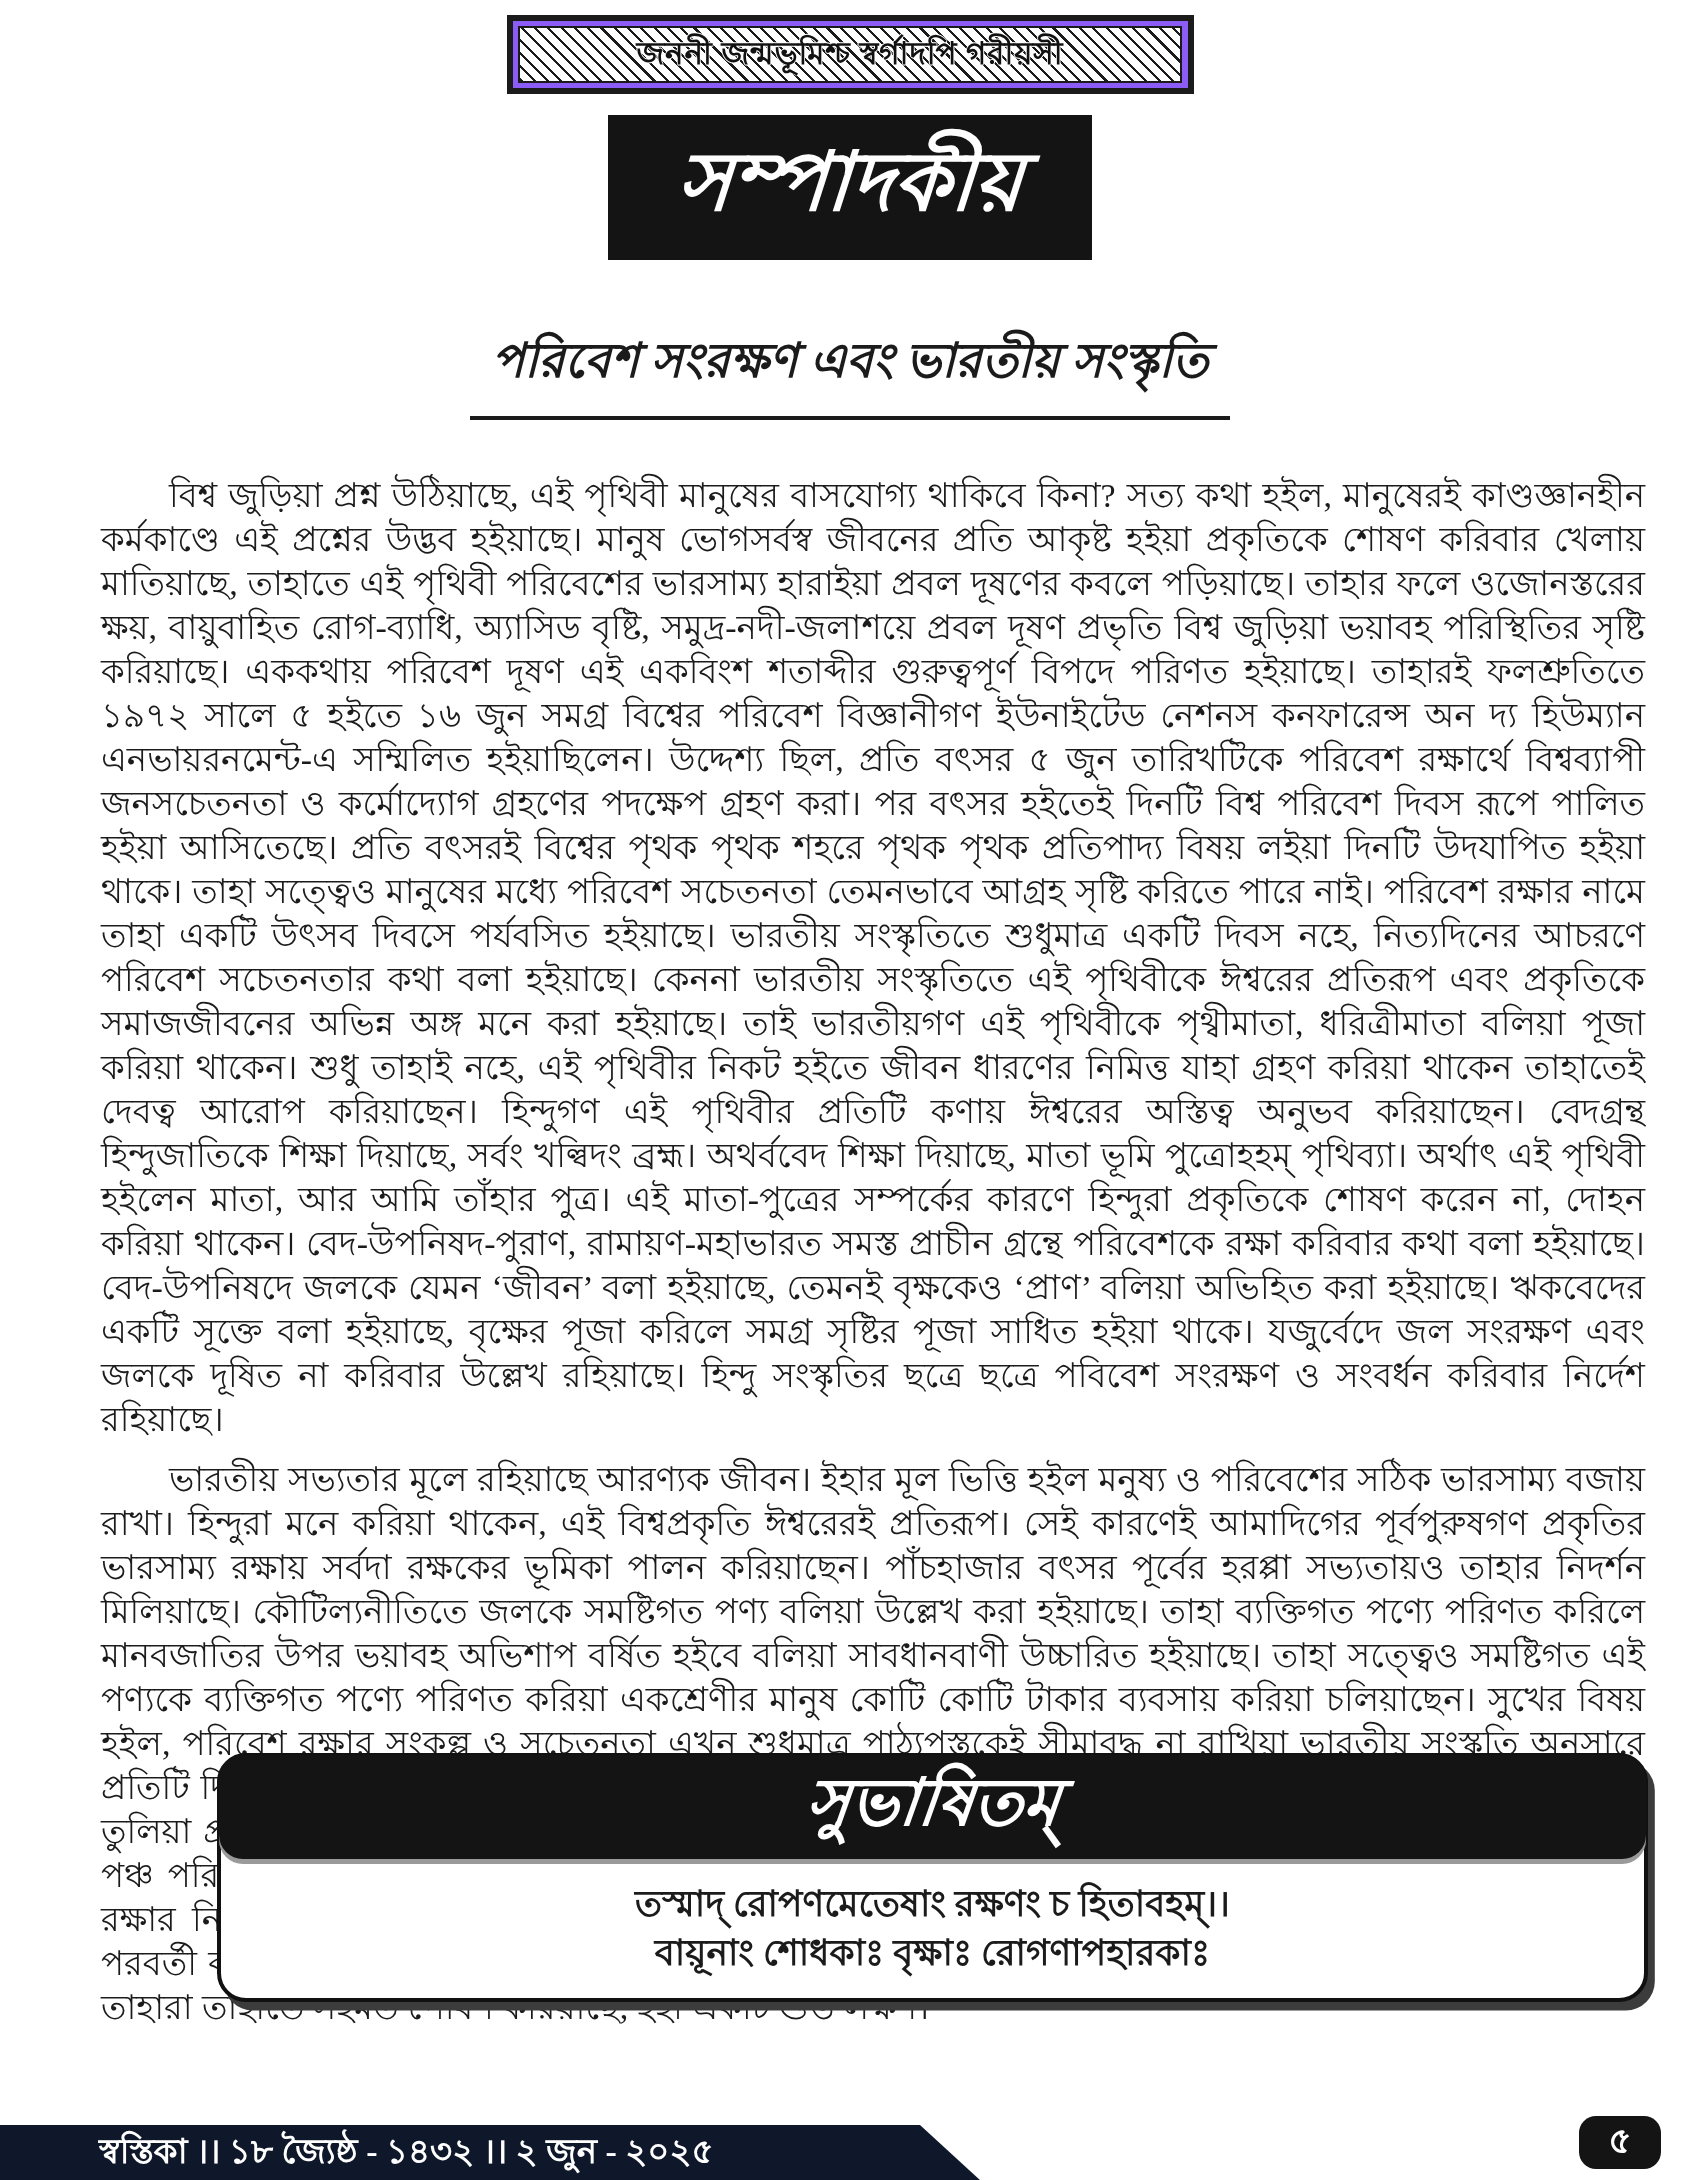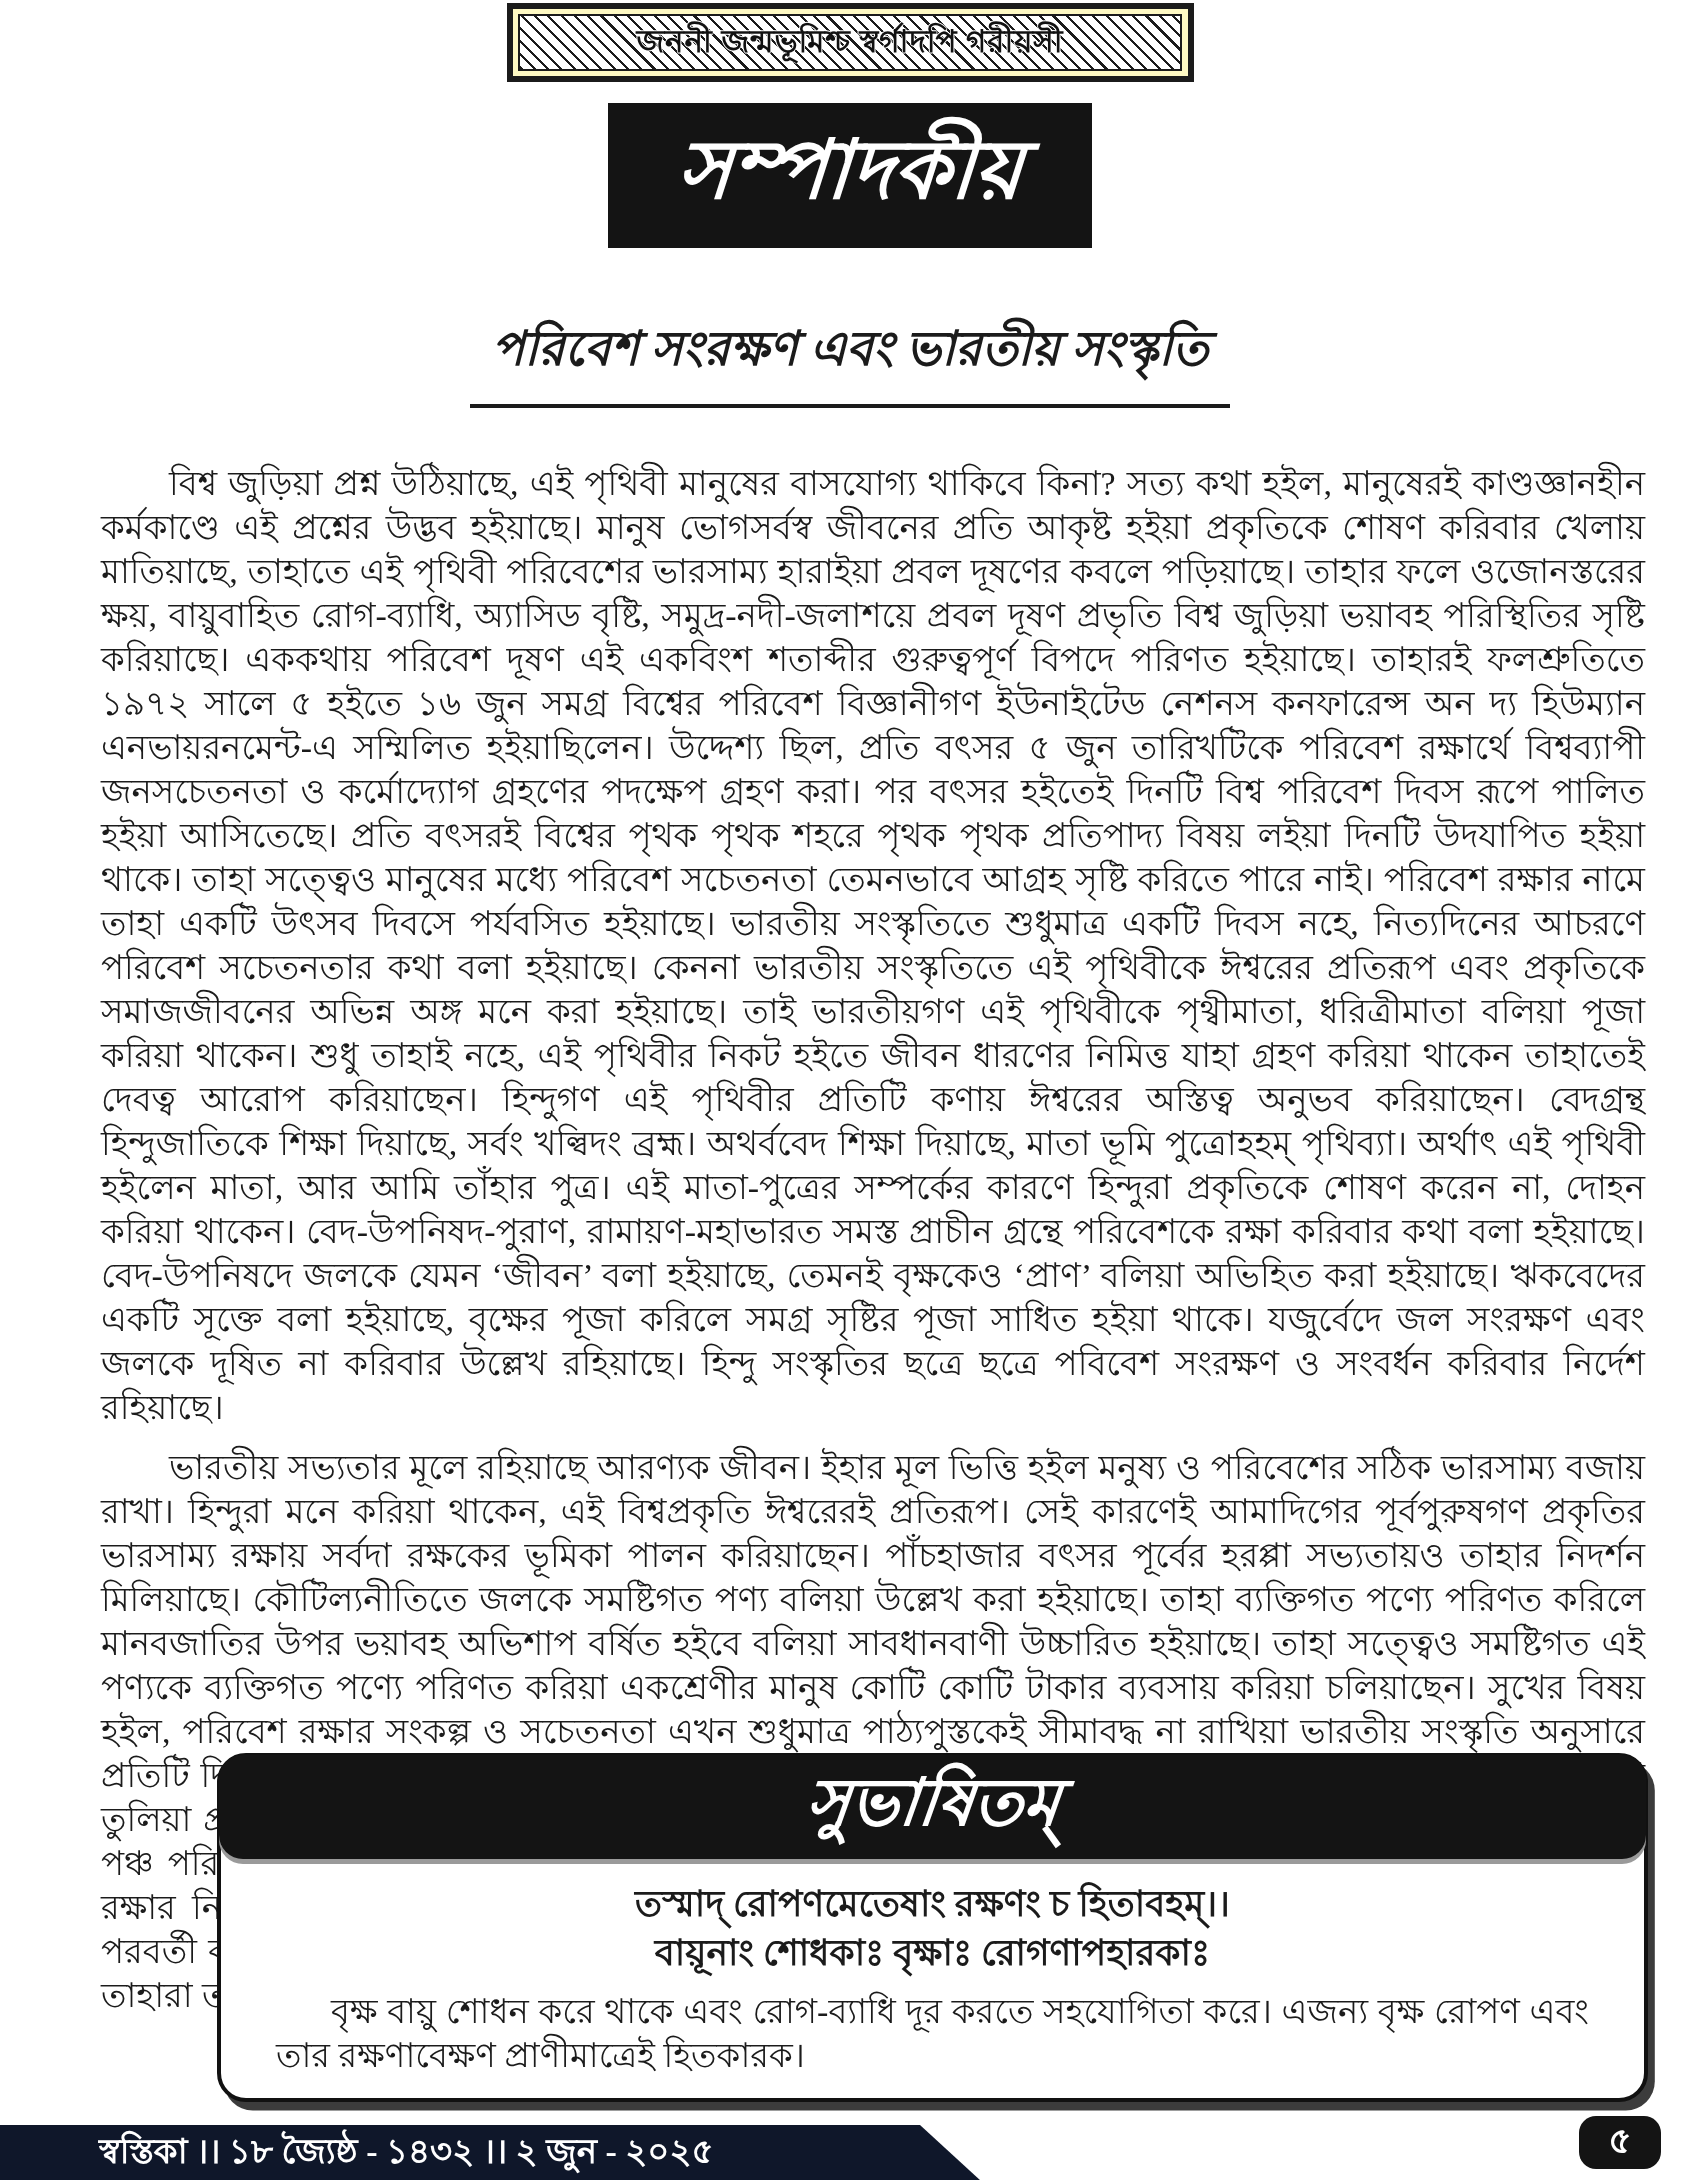--- a/index.html
+++ b/index.html
@@ -7,24 +7,24 @@
     width:1700px; height:2181px;
     background:#ffffff;
     color:#1b1b1b;
     font-family:"Liberation Serif","DejaVu Serif",serif;
     position:relative;
     overflow:hidden;
   }
 
   
   .masthead {
-    margin:3px auto 0;
+    margin:15px auto 0;
     width:687px;
     border:6.8px solid #1b1b1b;
-    background:#fef9c3;
+    background:#8b5cf6;
     padding:5.1px;
     box-sizing:border-box;
   }
   .masthead-inner {
     border:2.6px solid #1b1b1b;
     height:53px;
     background:repeating-linear-gradient(45deg,#1b1b1b 0 2.2px,#ffffff 2.2px 9.4px);
     display:flex; align-items:center; justify-content:center;
   }
   .masthead-text {
@@ -142,21 +142,20 @@
   <p>ভারতীয় সভ্যতার মূলে রহিয়াছে আরণ্যক জীবন। ইহার মূল ভিত্তি হইল মনুষ্য ও পরিবেশের সঠিক ভারসাম্য বজায় রাখা। হিন্দুরা মনে করিয়া থাকেন, এই বিশ্বপ্রকৃতি ঈশ্বরেরই প্রতিরূপ। সেই কারণেই আমাদিগের  পূর্বপুরুষগণ প্রকৃতির ভারসাম্য রক্ষায় সর্বদা রক্ষকের ভূমিকা পালন করিয়াছেন। পাঁচহাজার বৎসর পূর্বের হরপ্পা সভ্যতায়ও তাহার নিদর্শন মিলিয়াছে। কৌটিল্যনীতিতে জলকে সমষ্টিগত পণ্য বলিয়া উল্লেখ করা হইয়াছে। তাহা ব্যক্তিগত পণ্যে পরিণত করিলে মানবজাতির উপর ভয়াবহ অভিশাপ বর্ষিত হইবে বলিয়া সাবধানবাণী উচ্চারিত হইয়াছে। তাহা সত্ত্বেও সমষ্টিগত এই পণ্যকে ব্যক্তিগত পণ্যে পরিণত করিয়া একশ্রেণীর মানুষ কোটি কোটি টাকার ব্যবসায় করিয়া চলিয়াছেন।  সুখের বিষয় হইল, পরিবেশ রক্ষার সংকল্প ও সচেতনতা এখন শুধুমাত্র পাঠ্যপুস্তকেই সীমাবদ্ধ না রাখিয়া ভারতীয় সংস্কৃতি অনুসারে প্রতিটি দিবসই সক্রিয় থাকিবার কথা বলা হইতেছে। বিশ্ব পরিবেশ দিবসে নিজেদের মধ্যে পরিবর্তন ও সচেতনতা গড়িয়া তুলিয়া প্রতিজ্ঞাবদ্ধ হইবার কথা বলা হইতেছে। রাষ্ট্রীয় স্বয়ংসেবক সঙ্ঘ তাহাদের শতবর্ষের যাত্রাপথে সমাজ পরিবর্তনে পঞ্চ পরিবর্তনের কর্মসূচি গ্রহণ করিয়াছে। তাহারই একটি হইল পর্যাবরণ অর্থাৎ  পরিবেশ সচেতনতা। তাহারা পরিবেশ রক্ষার নিমিত্ত  বৃক্ষরোপণ, জল সংরক্ষণ, প্লাস্টিক বর্জন প্রভৃতি যাবতীয় কর্মসূচি নিজেদের আচরণে আনয়ন করিয়া পরবর্তী বৎসর সমগ্র সমাজকে উদ্বুদ্ধ করিবেন।  পরিবেশ রক্ষার কথা ভারতবর্ষ বিশ্ববাসীকে বলিয়াছে, আজ এতদিন পর তাহারা তাহাতে সহমত পোষণ করিয়াছে, ইহা একটি শুভ লক্ষণ।</p>
 </div>
 
 <div class="quote-box">
   <div class="quote-header">
     <span class="quote-title">সুভাষিতম্</span>
   </div>
   <div class="quote-body">
     <p class="shloka">তস্মাদ্ রোপণমেতেষাং রক্ষণং চ হিতাবহম্।।</p>
     <p class="shloka">বায়ূনাং শোধকাঃ বৃক্ষাঃ রোগণাপহারকাঃ</p>
-    <p class="quote-explanation">বৃক্ষ বায়ু শোধন করে থাকে এবং রোগ-ব্যাধি দূর করতে সহযোগিতা করে। এজন্য বৃক্ষ রোপণ এবং তার রক্ষণাবেক্ষণ প্রাণীমাত্রেই হিতকারক।</p>
   </div>
 </div>
 
 <div class="footer-bar">
   <span class="footer-text">স্বস্তিকা ।। ১৮ জ্যৈষ্ঠ - ১৪৩২ ।। ২ জুন - ২০২৫</span>
 </div>
 
 <div class="page-badge">
   <span>৫</span>
 </div>

